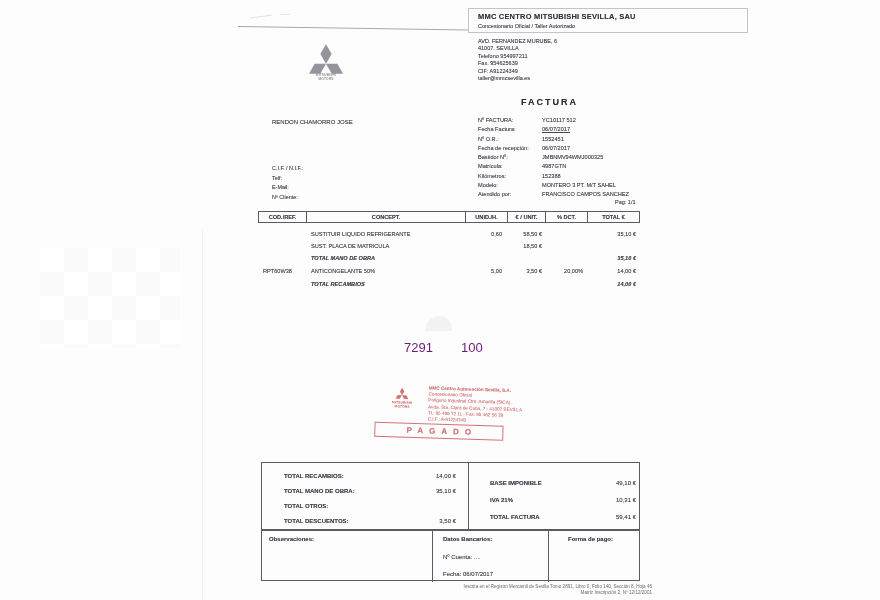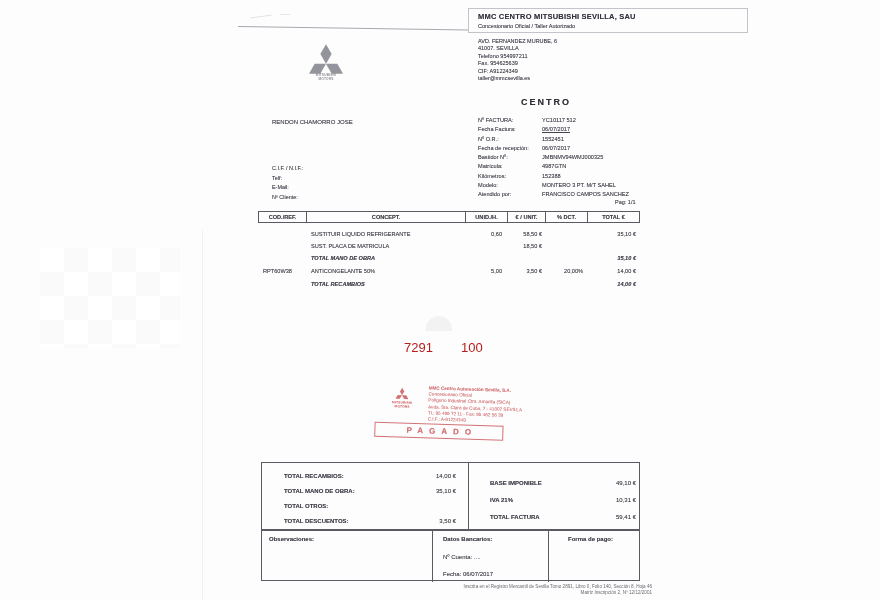--- a/index.html
+++ b/index.html
@@ -32,21 +32,21 @@
   .th:last-child{border-right:1px solid #5a5a62;}
   .trow{display:flex;position:absolute;left:0;width:382px;font-size:5.6px;height:12.3px;align-items:center;}
   .tc{box-sizing:border-box;white-space:nowrap;overflow:visible;}
   .c1{width:48px;padding-left:5px;}
   .c2{width:159px;padding-left:5px;}
   .c3{width:42px;text-align:right;padding-right:5px;}
   .c4{width:38px;text-align:right;padding-right:3px;}
   .c5{width:42px;text-align:right;padding-right:4px;}
   .c6{width:53px;text-align:right;padding-right:4px;}
   
-  .overlay-num{font-size:13px;color:#b91c1c;}
+  .overlay-num{font-size:13px;color:#701a75;}
   .arch{border-radius:13px 13px 0 0;background:#f2f2f2;}
   
   .stamp{color:#cd5f63;opacity:.88;transform:rotate(1.8deg);text-shadow:0 0 .5px rgba(205,95,99,.5);}
   .stamp-line{font-size:4.6px;line-height:6.2px;white-space:nowrap;}
   .pagado{border:1.5px solid #cd5f63;display:flex;align-items:center;justify-content:center;
           font-size:8px;font-weight:bold;letter-spacing:6px;padding-left:6px;}
   .logo-label{font-size:3.2px;line-height:3.6px;text-align:center;letter-spacing:.2px;}
   
   .box{border:1px solid #5a5a62;box-sizing:border-box;}
   .tot-label{font-size:6px;font-weight:bold;white-space:nowrap;}
@@ -85,21 +85,21 @@
     <div style="margin-top:9px;">
       <div class="dealer-line">AVD. FERNANDEZ MURUBE, 6</div>
       <div class="dealer-line">41007. SEVILLA</div>
       <div class="dealer-line">Telefono 954997211</div>
       <div class="dealer-line">Fax. 954625639</div>
       <div class="dealer-line">CIF: A91224349</div>
       <div class="dealer-line">taller@mmcsevilla.es</div>
     </div>
   </div>
 
-  <div class="abs scan title b" style="left:521px;top:97px;">CENTRO</div>
+  <div class="abs scan title b" style="left:521px;top:97px;">FACTURA</div>
 
   <div class="abs scan" style="left:272px;top:119px;font-size:6px;">RENDON CHAMORRO JOSE</div>
   <div class="abs scan" style="left:272px;top:164px;">
     <div class="cfield">C.I.F. / N.I.F.:</div>
     <div class="cfield">Telf:</div>
     <div class="cfield">E-Mail:</div>
     <div class="cfield">Nº Cliente:</div>
   </div>
 
   <div class="abs scan" style="left:478px;top:117px;">

